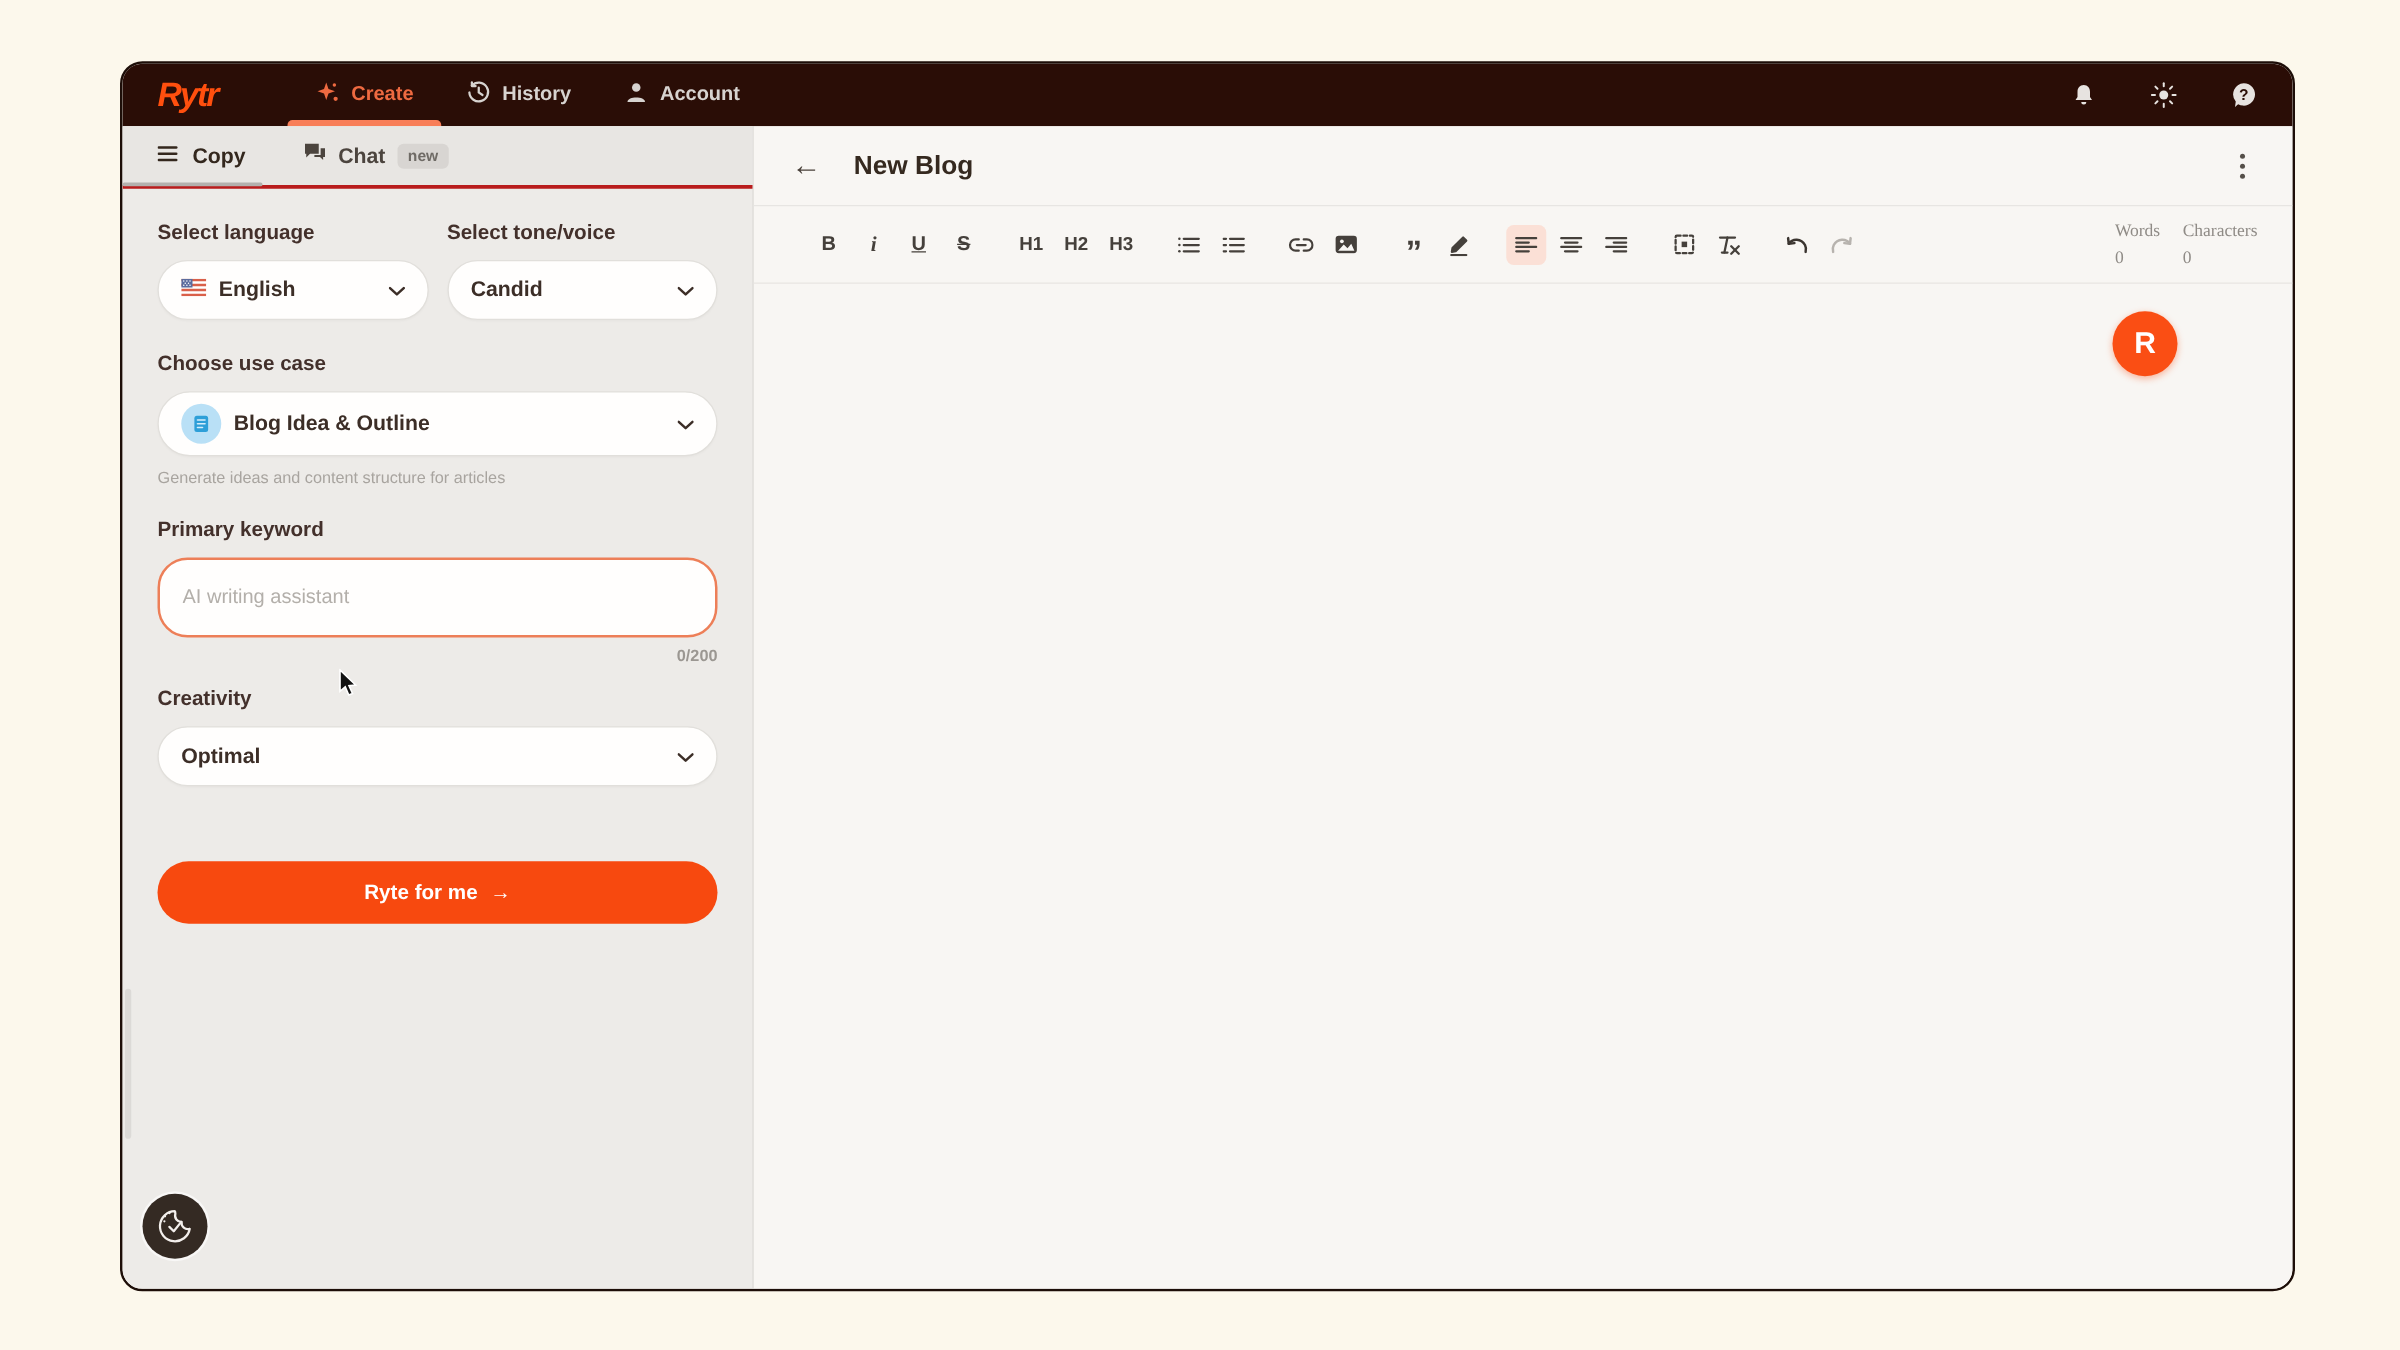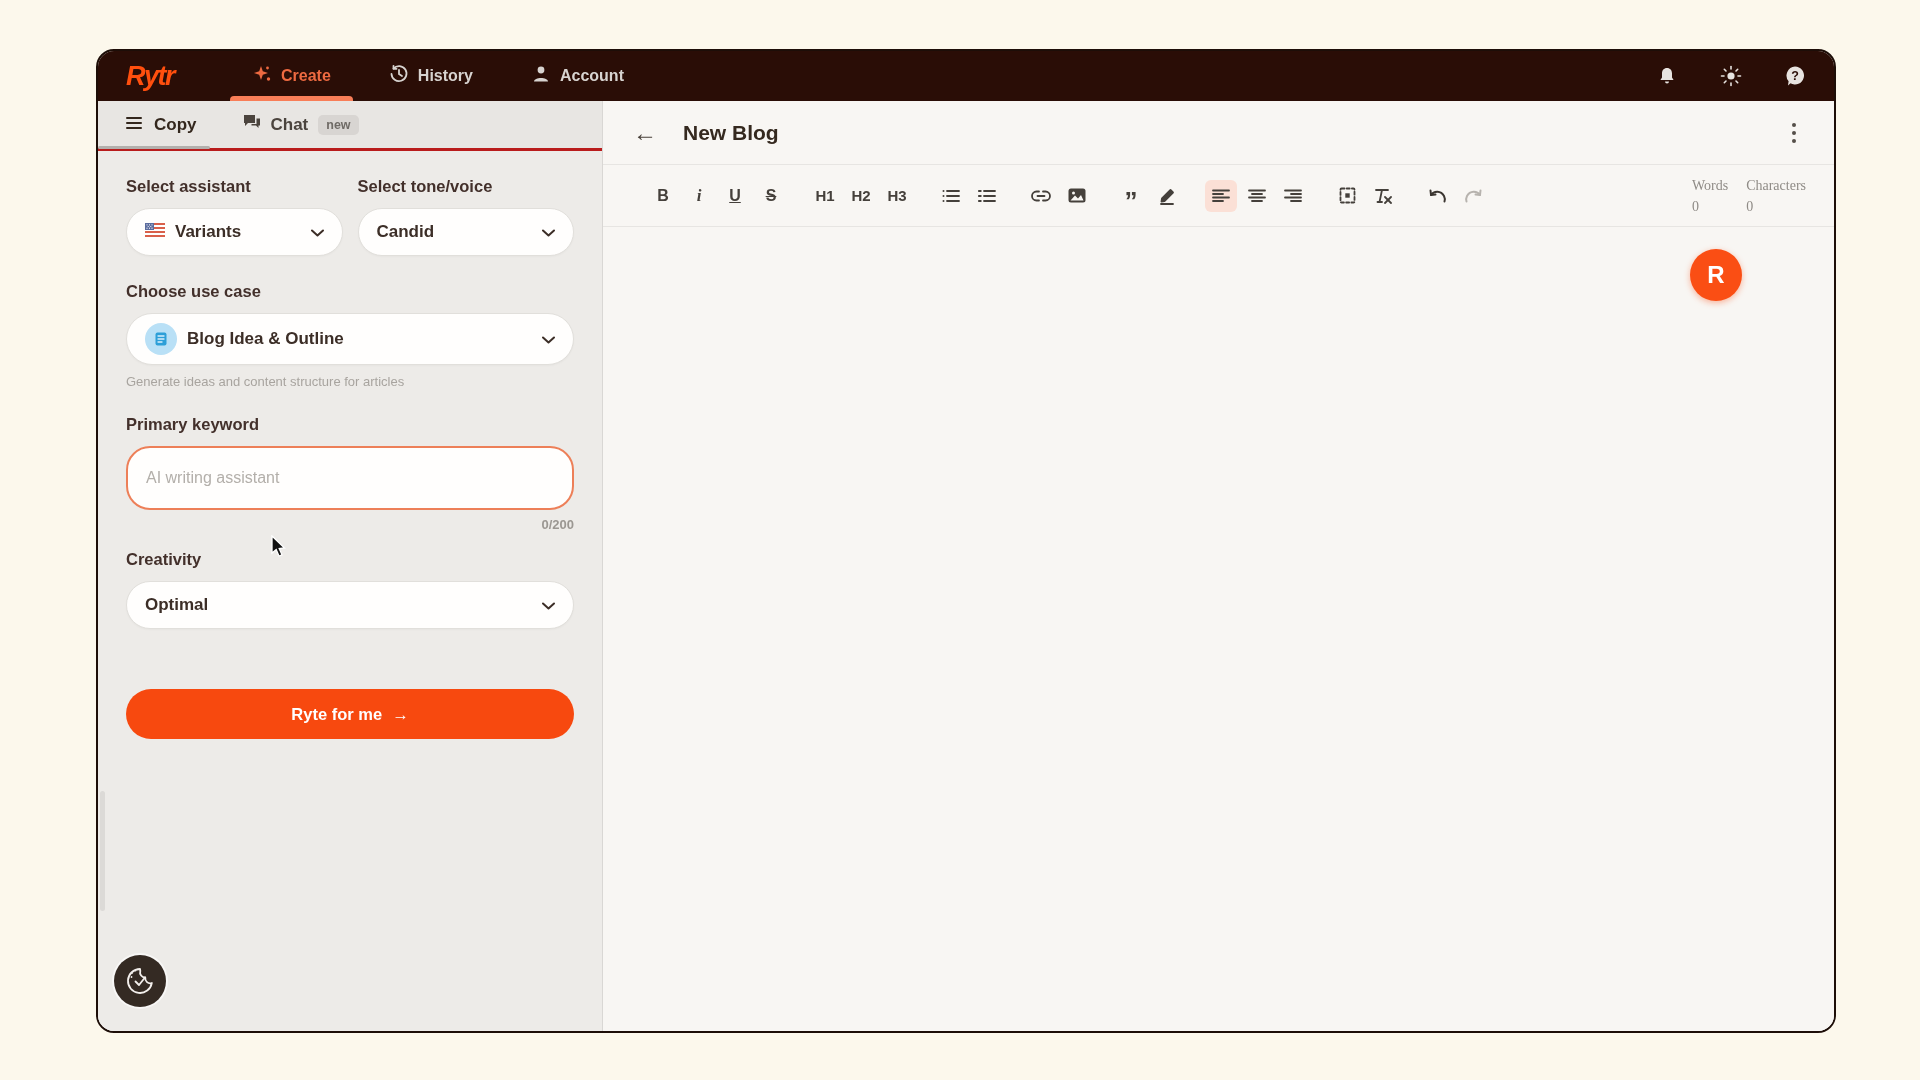--- a/index.html
+++ b/index.html
@@ -8,21 +8,21 @@
 
   .app-card {
     position:absolute; left:96px; top:49px; width:1740px; height:984px;
     background:#f8f6f3; border:2px solid #1d0e08; border-radius:18px;
     overflow:hidden; display:flex; flex-direction:column;
   }
 
   
   .navbar { height:50px; background:#2a0d06; display:flex; align-items:center; padding-left:28px; flex:0 0 auto; }
   .logo { font-size:27px; font-weight:800; color:#ff4f0e; letter-spacing:-1.5px; font-style:italic; }
-  .nav-tabs { display:flex; margin-left:78px; gap:58px; height:100%; align-items:stretch; }
+  .nav-tabs { display:flex; margin-left:78px; gap:42px; height:100%; align-items:stretch; }
   .nav-tab { display:flex; align-items:center; gap:9px; font-size:16px; font-weight:600; color:#d7d3d0; position:relative; cursor:pointer; }
   .nav-tab.active { color:#ee6a41; }
   .nav-tab.active::after { content:""; position:absolute; left:-22px; right:-22px; bottom:0; height:5px; background:#f87e58; border-radius:4px 4px 0 0; }
   .nav-right { margin-left:auto; margin-right:28px; display:flex; gap:42px; align-items:center; }
   .nav-icon { width:22px; height:22px; display:flex; align-items:center; justify-content:center; cursor:pointer; }
 
   
   .main { flex:1; display:flex; min-height:0; }
 
   
@@ -190,21 +190,21 @@
           <span>Chat</span>
           <span class="badge-new">new</span>
         </div>
         <div class="copy-underline"></div>
       </div>
 
       <div class="form">
 
         <div class="row2">
           <div class="col">
-            <div class="field-label">Select assistant</div>
+            <div class="field-label">Select language</div>
             <div class="select">
               <span>
                 <svg width="20" height="14" viewBox="0 0 20 14">
                     <rect width="20" height="14" fill="#fff" rx="1"></rect>
                     <g fill="#d9604a">
                       <rect y="0" width="20" height="2"></rect>
                       <rect y="4" width="20" height="2"></rect>
                       <rect y="8" width="20" height="2"></rect>
                       <rect y="12" width="20" height="2"></rect>
                     </g>
@@ -214,21 +214,21 @@
                       <circle cx="4.5" cy="1.8" r="0.6"></circle>
                       <circle cx="7" cy="1.8" r="0.6"></circle>
                       <circle cx="3.2" cy="3.5" r="0.6"></circle>
                       <circle cx="5.8" cy="3.5" r="0.6"></circle>
                       <circle cx="2" cy="5.2" r="0.6"></circle>
                       <circle cx="4.5" cy="5.2" r="0.6"></circle>
                       <circle cx="7" cy="5.2" r="0.6"></circle>
                     </g>
                   </svg>
               </span>
-              <span>Variants</span>
+              <span>English</span>
               <span class="chev">
                 <svg width="13" height="8" viewBox="0 0 13 8" fill="none" stroke="#3c2e27" stroke-width="2" stroke-linecap="round" stroke-linejoin="round">
                     <polyline points="1,1.5 6.5,6.5 12,1.5"></polyline>
                   </svg>
               </span>
             </div>
           </div>
           <div class="col">
             <div class="field-label">Select tone/voice</div>
             <div class="select">

